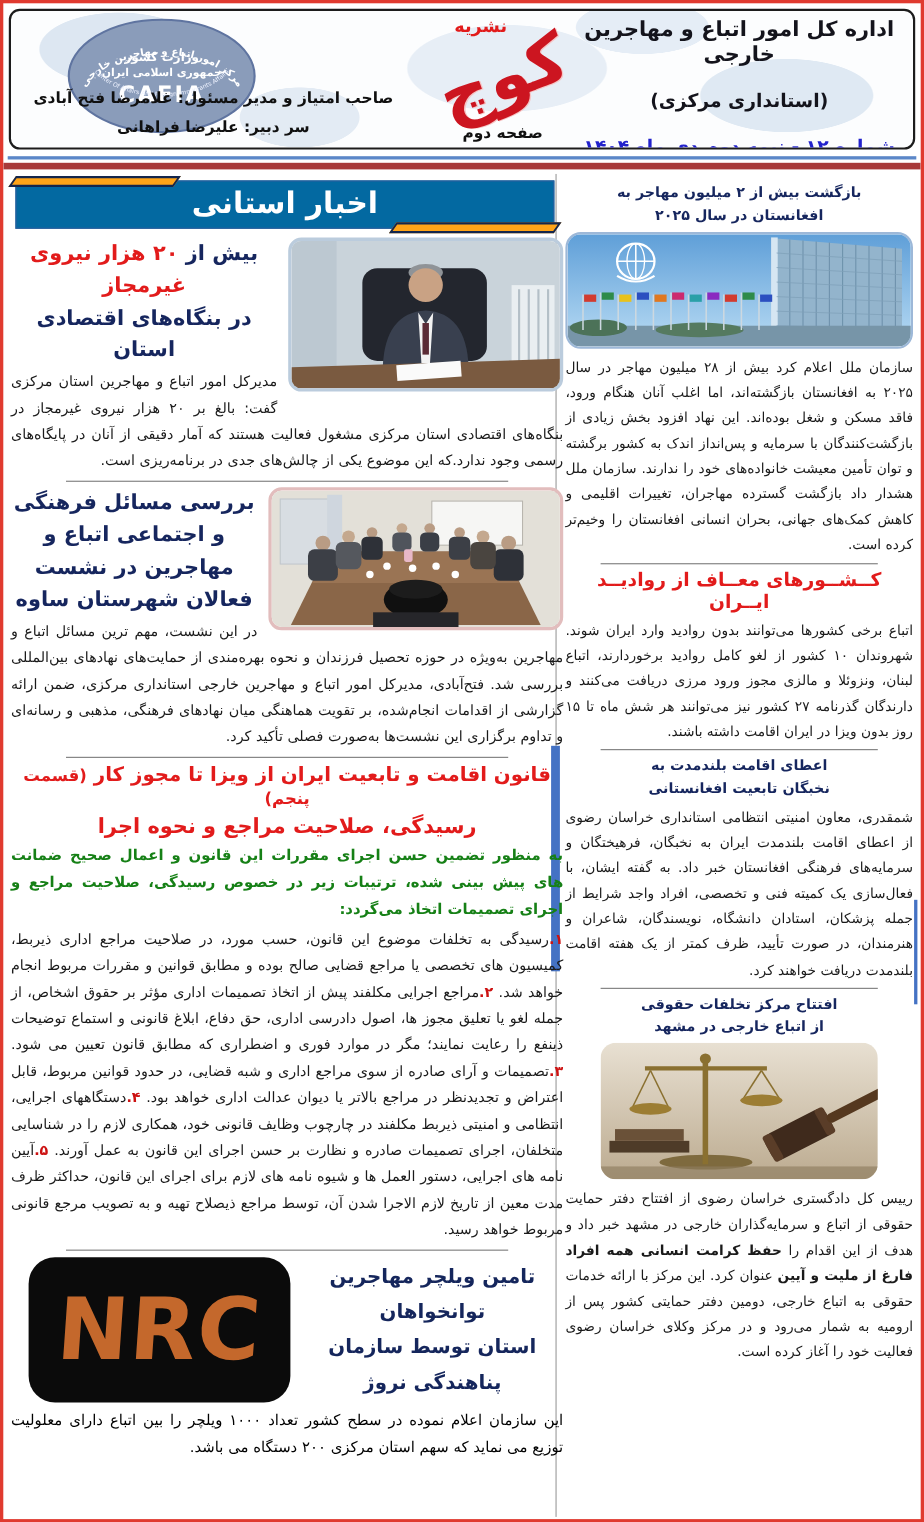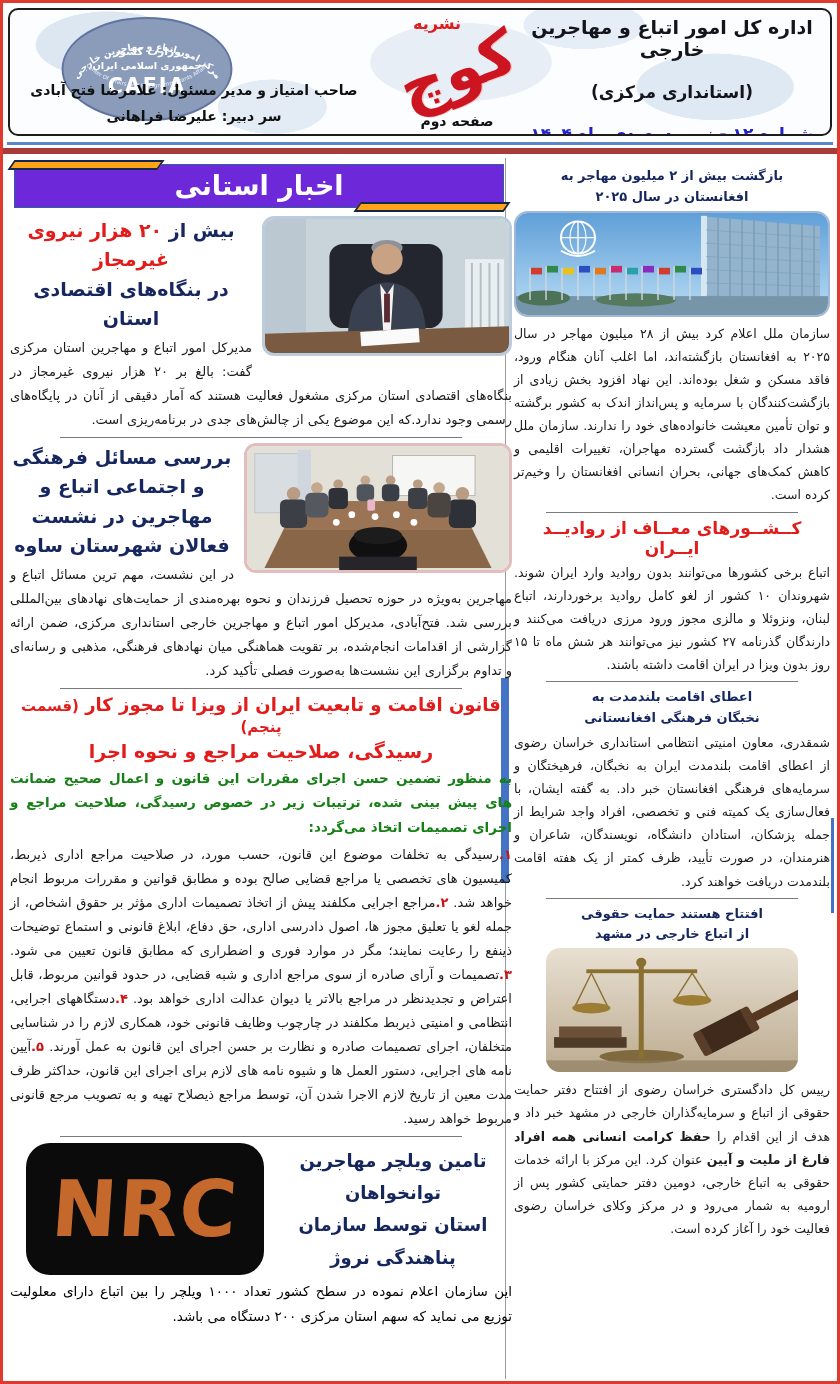--- a/index.html
+++ b/index.html
@@ -37,21 +37,21 @@
   .content { position:absolute; top:155px; left:3px; right:3px; bottom:2px; overflow:hidden; }
   .v-divider { position:absolute; right:328px; top:0; height:100%; width:1px; background:#9a9a9a; }
   .v-accent  { position:absolute; right:325px; top:520px; width:8px; height:205px; background:#4472c4; }
   .edge-accent { position:absolute; right:-3px; top:660px; width:6px; height:95px; background:#4472c4; }
   .col-left  { position:absolute; left:4px; top:4px; width:502px; }
   .col-right { position:absolute; right:4px; top:6px; width:316px; }
 
   .hr { border:none; border-top:1.5px solid #7a7a7a; width:80%; margin:5px auto; }
 
   
-  .banner { position:relative; height:44px; margin:2px 8px 8px 4px; background:#6d28d9;
+  .banner { position:relative; height:44px; margin:2px 8px 8px 4px; background:#0369a1;
     border:1px solid #2f5f9e; color:#fff; font-size:27px; font-weight:bold;
     text-align:center; line-height:42px; }
   .corner { position:absolute; width:150px; height:10px; background:#ffa418;
     border:2px solid #13264d; transform:skewX(-35deg); }
   .corner-tl { top:-5px; left:-4px; }
   .corner-br { bottom:-5px; right:-4px; }
 
   .l-title { color:#16265e; font-weight:bold; font-size:19px; text-align:center; line-height:1.55; }
   .red-part { color:#e21b1b; }
   .l-body { font-size:13px; line-height:1.85; text-align:justify; color:#1a1a1a; margin-top:2px; }
@@ -302,29 +302,29 @@
 
       <div class="article">
         <h2 class="r-title-red">کــشــورهای معــاف از روادیــد ایــران</h2>
         <p class="r-body">اتباع برخی کشورها می‌توانند بدون روادید وارد ایران شوند. شهروندان ۱۰ کشور از لغو کامل روادید برخوردارند، اتباع لبنان، ونزوئلا و مالزی مجوز ورود مرزی دریافت می‌کنند و دارندگان گذرنامه ۲۷ کشور نیز می‌توانند هر شش ماه تا ۱۵ روز بدون ویزا در ایران اقامت داشته باشند.</p>
       </div>
       <hr class="hr">
 
       <div class="article">
         <h2 class="r-title">
           <div>اعطای اقامت بلندمدت به</div>
-          <div>نخبگان فرهنگی افغانستانی</div>
+          <div>نخبگان تابعیت افغانستانی</div>
         </h2>
         <p class="r-body">شمقدری، معاون امنیتی انتظامی استانداری خراسان رضوی از اعطای اقامت بلندمدت ایران به نخبگان، فرهیختگان و سرمایه‌های فرهنگی افغانستان خبر داد. به گفته ایشان، با فعال‌سازی یک کمیته فنی و تخصصی، افراد واجد شرایط از جمله پزشکان، استادان دانشگاه، نویسندگان، شاعران و هنرمندان، در صورت تأیید، ظرف کمتر از یک هفته اقامت بلندمدت دریافت خواهند کرد.</p>
       </div>
       <hr class="hr">
 
       <div class="article">
         <h2 class="r-title">
-          <div>افتتاح هستند حمایت حقوقی</div>
+          <div>افتتاح مرکز تخلفات حقوقی</div>
           <div>از اتباع خارجی در مشهد</div>
         </h2>
         <svg class="photoR4" viewBox="0 0 250 128" preserveAspectRatio="none">
           <defs>
               <linearGradient id="jg" x1="0" y1="0" x2="0" y2="1">
             <stop offset="0" stop-color="#e8e0d2"></stop>
                 <stop offset="1" stop-color="#bcab90"></stop>
           </linearGradient>
             </defs>
           <rect width="250" height="128" fill="url(#jg)"></rect>

